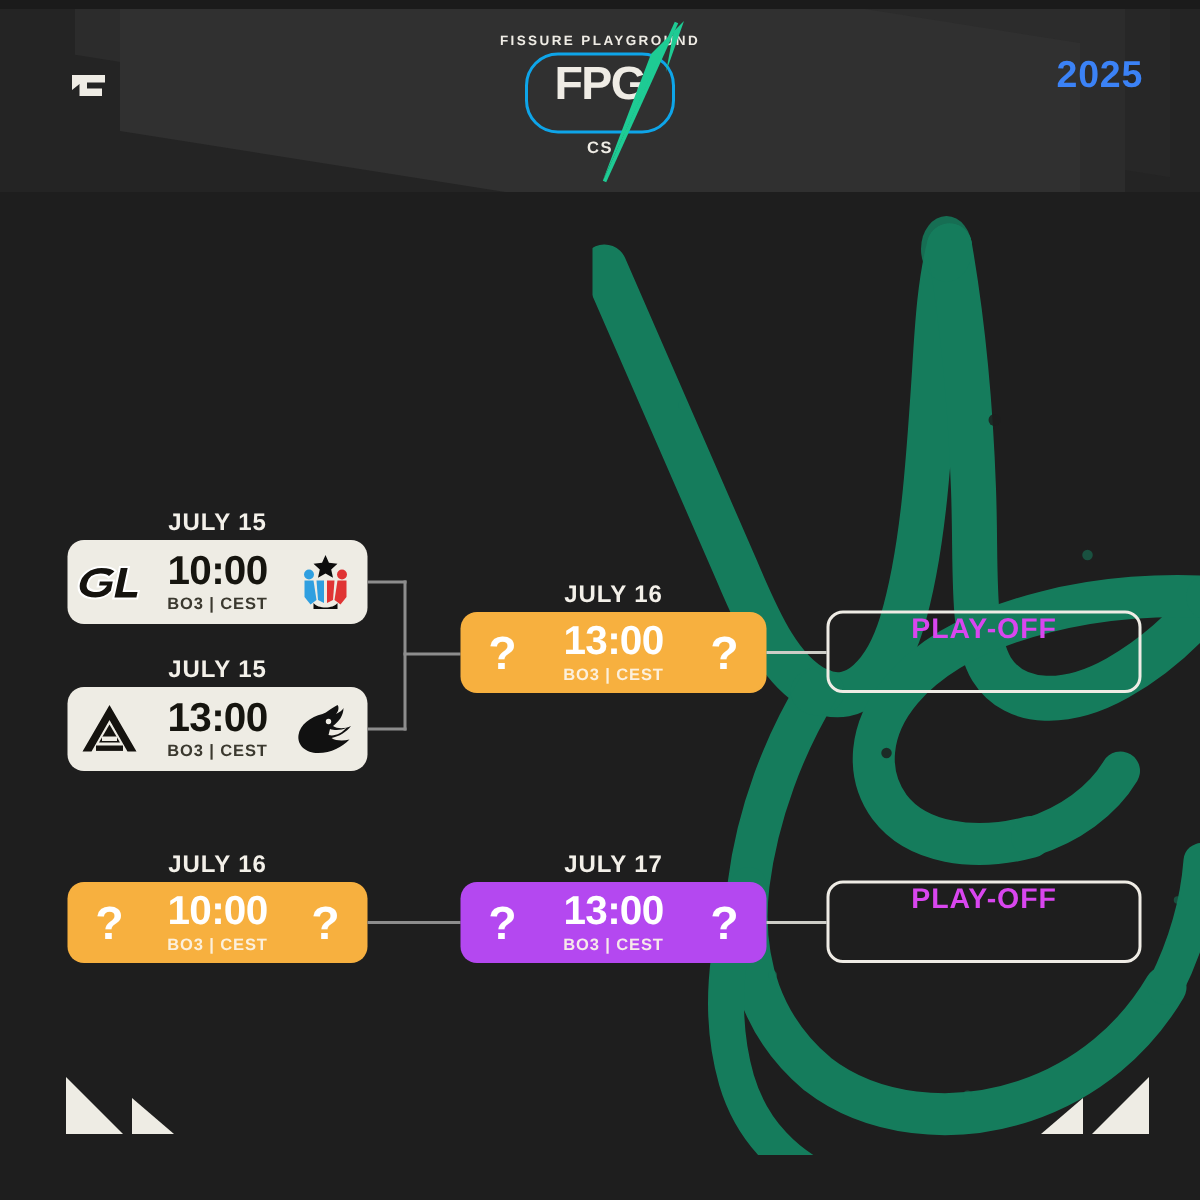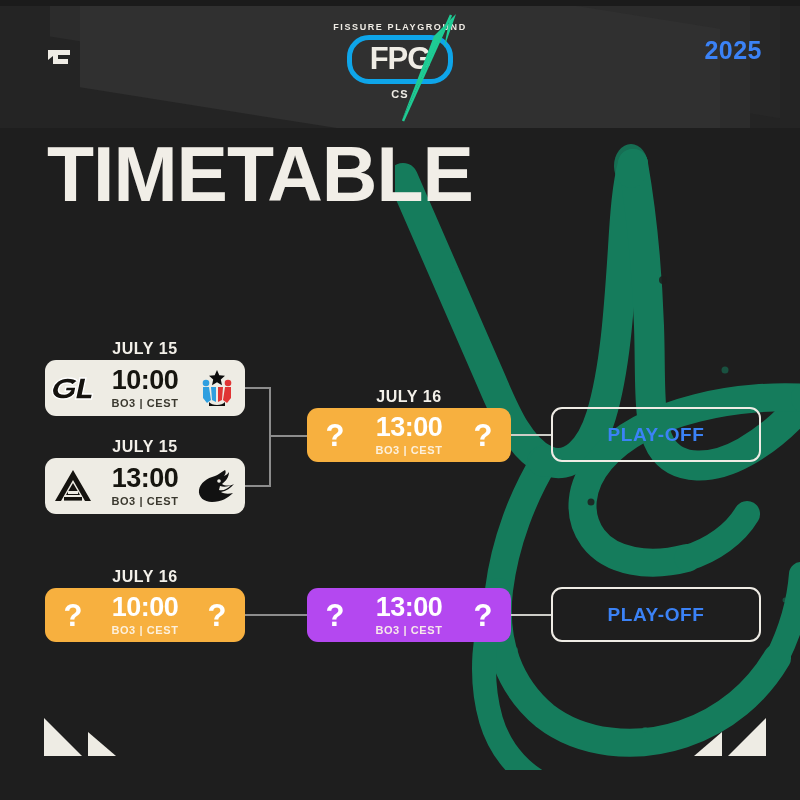--- a/index.html
+++ b/index.html
@@ -53,22 +53,22 @@
   .logo{
     position:absolute;left:50%;top:22px;transform:translateX(-50%);
     width:180px;height:88px;text-align:center;
   }
   .logo-top{
     color:#efece5;font-size:9px;font-weight:bold;letter-spacing:1.6px;
     margin-bottom:3px;
   }
   .logo-badge{
     position:relative;display:inline-block;
-    border:5px solid #0ea5e9;border-radius:22px;
-    padding:3px 18px 4px;
+    border:2px solid #0ea5e9;border-radius:22px;
+    padding:3px 18px 15px;
   }
   .logo-badge span{
     color:#efece5;font-size:31px;font-weight:bold;letter-spacing:-1px;
     line-height:32px;display:block;
   }
   .logo-cs{
     color:#efece5;font-size:11px;font-weight:bold;letter-spacing:1px;margin-top:4px;
   }
   .logo-arrow{
     position:absolute;left:84px;top:-14px;width:70px;height:116px;pointer-events:none;
@@ -117,22 +117,22 @@
   .fmt{
     font-size:11px;font-weight:bold;letter-spacing:.6px;margin-top:3px;
   }
   .card.team .time{color:#16150f;}
   .card.team .fmt{color:#3b392f;}
   .card.orange .time,.card.purple .time{color:#ffffff;}
   .card.orange .fmt,.card.purple .fmt{color:#fdf6ea;opacity:.92;}
 
   .playoff{
     position:absolute;border:2px solid #efece5;border-radius:11px;
-    display:flex;align-items:center;justify-content:center;
-    color:#3b82f6;font-size:19px;font-weight:bold;letter-spacing:.6px;
+    display:flex;justify-content:center;
+    color:#d946ef;font-size:19px;font-weight:bold;letter-spacing:.6px;
     box-sizing:border-box;
   }
 
   .line{position:absolute;background:#8d8d8d;}
   .line.h{height:2px;}
   .line.v{width:2px;}
   .line.light{background:#cdcdc7;}
 
   
   .corner{position:absolute;z-index:6;}
@@ -203,21 +203,20 @@
         <svg viewBox="0 0 70 116" xmlns="http://www.w3.org/2000/svg">
           <path d="M8 112 L56 8 L50 40 L62 6 L40 28 Z" fill="#1ecb94"></path>
           <path d="M9 113 L57 7" stroke="#1ecb94" stroke-width="2.5" fill="none"></path>
         </svg>
       </div>
     </div>
 
     <div class="year">2025</div>
   </div>
 
-  <div class="title">TIMETABLE</div>
 
   <div class="bracket">
 
     <div class="date" style="left:45px;top:340px;width:200px;">JULY 15</div>
     <div class="card team" style="left:45px;top:360px;width:200px;height:56px;">
       <div class="slot">
         <svg width="44" height="30" viewBox="0 0 44 30" xmlns="http://www.w3.org/2000/svg">
           <g transform="skewX(-12)">
             <path d="M18 5 C 10 5, 5 10, 5 16 C 5 22, 10 26, 18 26 C 23 26, 26 24, 28 21
                      L28 14 L18 14 L18 18 L23 18 C22 20, 20 21, 18 21 C 13 21, 11 19, 11 16
@@ -305,20 +304,21 @@
         <div class="time">10:00</div>
         <div class="fmt">BO3 | CEST</div>
       </div>
       <div class="slot">
         <span class="qmark">?</span>
       </div>
     </div>
 
     <div class="line h" style="left:245px;top:614px;width:62px;"></div>
 
+    <div class="date" style="left:307px;top:568px;width:204px;">JULY 17</div>
     <div class="card purple" style="left:307px;top:588px;width:204px;height:54px;">
       <div class="slot">
         <span class="qmark">?</span>
       </div>
       <div class="mid">
         <div class="time">13:00</div>
         <div class="fmt">BO3 | CEST</div>
       </div>
       <div class="slot">
         <span class="qmark">?</span>

